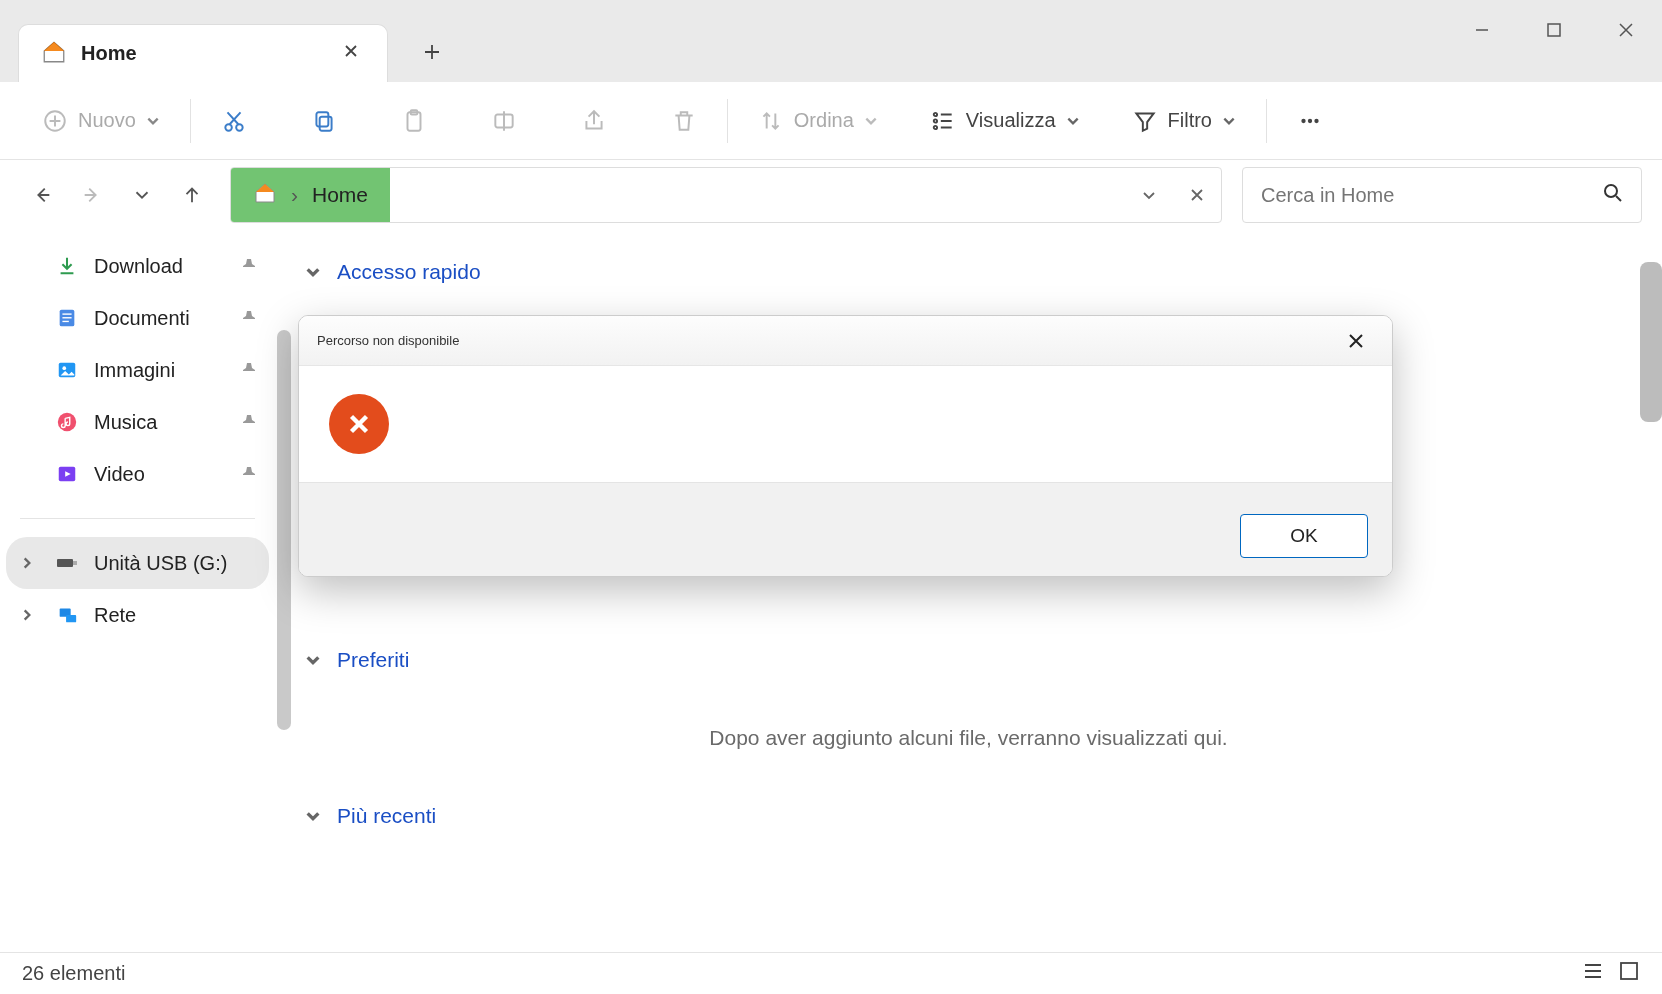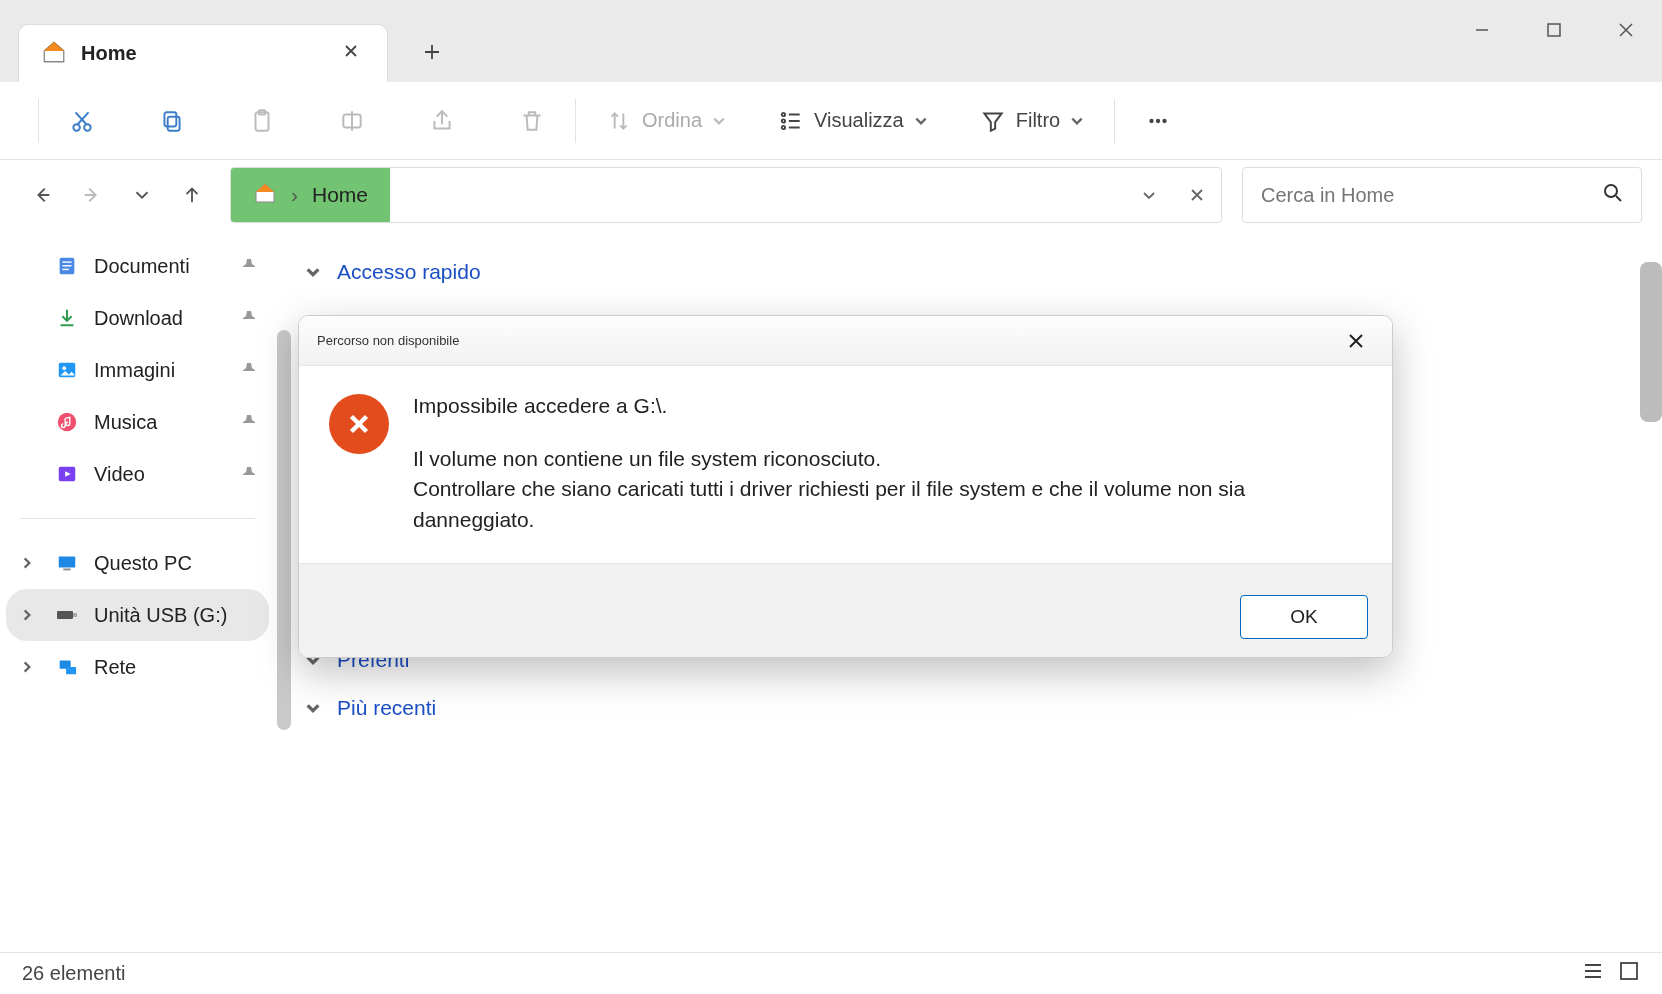--- a/index.html
+++ b/index.html
@@ -120,20 +120,30 @@
       </div>
     <div>
         <svg viewBox="0 0 18 18">
           <path d="M3 3 L15 15 M15 3 L3 15"></path>
         </svg>
       </div>
   </div>
 </div>
 
 <div class="toolbar">
+  <div class="tb-btn dis">
+    <svg viewBox="0 0 24 24" fill="none" stroke="#bbb" stroke-width="1.8">
+        <circle cx="12" cy="12" r="9"></circle>
+        <path d="M12 7v10M7 12h10"></path>
+      </svg>
+    <span class="label">Nuovo</span>
+    <svg class="chev chev-down" viewBox="0 0 12 12">
+        <path d="M2 4 L6 8 L10 4"></path>
+      </svg>
+  </div>
   <div class="tb-sep"></div>
   <div class="tb-btn enabled">
       <svg viewBox="0 0 24 24" fill="none" stroke="#3b7dc9" stroke-width="1.8">
         <circle cx="7" cy="18" r="3"></circle>
         <circle cx="17" cy="18" r="3"></circle>
         <path d="M8 15 L18 4 M16 15 L6 4"></path>
       </svg>
     </div>
   <div class="tb-btn enabled" style="margin-left:30px">
       <svg viewBox="0 0 24 24" fill="none" stroke="#3b7dc9" stroke-width="1.8">
@@ -255,45 +265,45 @@
           <circle cx="8" cy="8" r="6"></circle>
           <path d="M13 13l5 5"></path>
         </svg></span>
   </div>
 </div>
 
 <div class="body">
   <div class="sidebar">
     <div class="side-item">
       <span class="icn">
+          <svg width="22" height="22" viewBox="0 0 24 24" fill="none" stroke="#2e9b4f" stroke-width="2.2">
+            <path d="M12 3v12M7 10l5 5 5-5M5 20h14"></path>
+          </svg>
+        </span>
+      <span>Download</span>
+      <span class="pin"><svg width="16" height="16" viewBox="0 0 16 16" fill="#999">
+            <path d="M6 2h4l1 5 3 2v1H2v-1l3-2 1-5z"></path>
+          </svg></span>
+    </div>
+    <div class="side-item">
+      <span class="icn">
           <svg width="22" height="22" viewBox="0 0 24 24" fill="#3a7bd5">
             <rect x="4" y="3" width="16" height="18" rx="2" fill="#4a8ae5"></rect>
             <rect x="7" y="7" width="10" height="1.5" fill="#fff"></rect>
             <rect x="7" y="11" width="10" height="1.5" fill="#fff"></rect>
             <rect x="7" y="15" width="7" height="1.5" fill="#fff"></rect>
           </svg>
         </span>
       <span>Documenti</span>
       <span class="pin"><svg width="16" height="16" viewBox="0 0 16 16" fill="#999">
             <path d="M6 2h4l1 5 3 2v1H2v-1l3-2 1-5z"></path>
           </svg></span>
     </div>
     <div class="side-item">
       <span class="icn">
-          <svg width="22" height="22" viewBox="0 0 24 24" fill="none" stroke="#2e9b4f" stroke-width="2.2">
-            <path d="M12 3v12M7 10l5 5 5-5M5 20h14"></path>
-          </svg>
-        </span>
-      <span>Download</span>
-      <span class="pin"><svg width="16" height="16" viewBox="0 0 16 16" fill="#999">
-            <path d="M6 2h4l1 5 3 2v1H2v-1l3-2 1-5z"></path>
-          </svg></span>
-    </div>
-    <div class="side-item">
-      <span class="icn">
           <svg width="22" height="22" viewBox="0 0 24 24">
             <rect x="3" y="4" width="18" height="16" rx="2" fill="#2196f3"></rect>
             <circle cx="9" cy="10" r="2" fill="#fff"></circle>
             <path d="M5 18l5-5 4 4 3-3 3 3v1H5z" fill="#fff"></path>
           </svg>
         </span>
       <span>Immagini</span>
       <span class="pin"><svg width="16" height="16" viewBox="0 0 16 16" fill="#999">
             <path d="M6 2h4l1 5 3 2v1H2v-1l3-2 1-5z"></path>
           </svg></span>
@@ -316,32 +326,20 @@
             <rect x="3" y="4" width="18" height="16" rx="2" fill="#7b3ff2"></rect>
             <path d="M10 9l6 3-6 3z" fill="#fff"></path>
           </svg>
         </span>
       <span>Video</span>
       <span class="pin"><svg width="16" height="16" viewBox="0 0 16 16" fill="#999">
             <path d="M6 2h4l1 5 3 2v1H2v-1l3-2 1-5z"></path>
           </svg></span>
     </div>
     <div class="side-sep"></div>
-    <div class="side-item">
-      <span class="expand"><svg viewBox="0 0 12 12" fill="none" stroke="#666" stroke-width="2">
-            <path d="M4 2l4 4-4 4"></path>
-          </svg></span>
-      <span class="icn">
-          <svg width="22" height="22" viewBox="0 0 24 24">
-            <rect x="3" y="5" width="18" height="12" rx="1" fill="#1e88e5"></rect>
-            <rect x="8" y="18" width="8" height="2" fill="#888"></rect>
-          </svg>
-        </span>
-      <span>Questo PC</span>
-    </div>
     <div class="side-item sel">
       <span class="expand"><svg viewBox="0 0 12 12" fill="none" stroke="#666" stroke-width="2">
             <path d="M4 2l4 4-4 4"></path>
           </svg></span>
       <span class="icn">
           <svg width="24" height="14" viewBox="0 0 24 14">
             <rect x="2" y="3" width="16" height="8" rx="1" fill="#555"></rect>
             <rect x="18" y="5" width="4" height="4" fill="#aaa"></rect>
           </svg>
         </span>
@@ -371,20 +369,21 @@
         </svg>
       <span>Accesso rapido</span>
     </div>
     <div style="height:340px"></div>
     <div class="section-head">
       <svg viewBox="0 0 12 12">
           <path d="M2 4l4 4 4-4"></path>
         </svg>
       <span>Preferiti</span>
     </div>
+    <div class="empty-msg">Dopo aver aggiunto alcuni file, verranno visualizzati qui.</div>
     <div class="section-head">
       <svg viewBox="0 0 12 12">
           <path d="M2 4l4 4 4-4"></path>
         </svg>
       <span>Più recenti</span>
     </div>
   </div>
 </div>
 
 <div class="outer-scroll"></div>
@@ -410,23 +409,18 @@
             <path d="M4 4l12 12M16 4L4 16"></path>
           </svg>
         </div>
     </div>
     <div class="dlg-body">
       <div class="dlg-icon">
           <svg viewBox="0 0 24 24">
             <path d="M6 6l12 12M18 6L6 18"></path>
           </svg>
         </div>
-      <div class="dlg-text">
-        <h3>Impossibile accedere a G:\.</h3>
-        <p>Il volume non contiene un file system riconosciuto.</p>
-        <p>Controllare che siano caricati tutti i driver richiesti per il file system e che il volume non sia danneggiato.</p>
-      </div>
     </div>
     <div class="dlg-footer">
       <button class="dlg-ok">OK</button>
     </div>
   </div>
 </div>
 
 </body></html>

